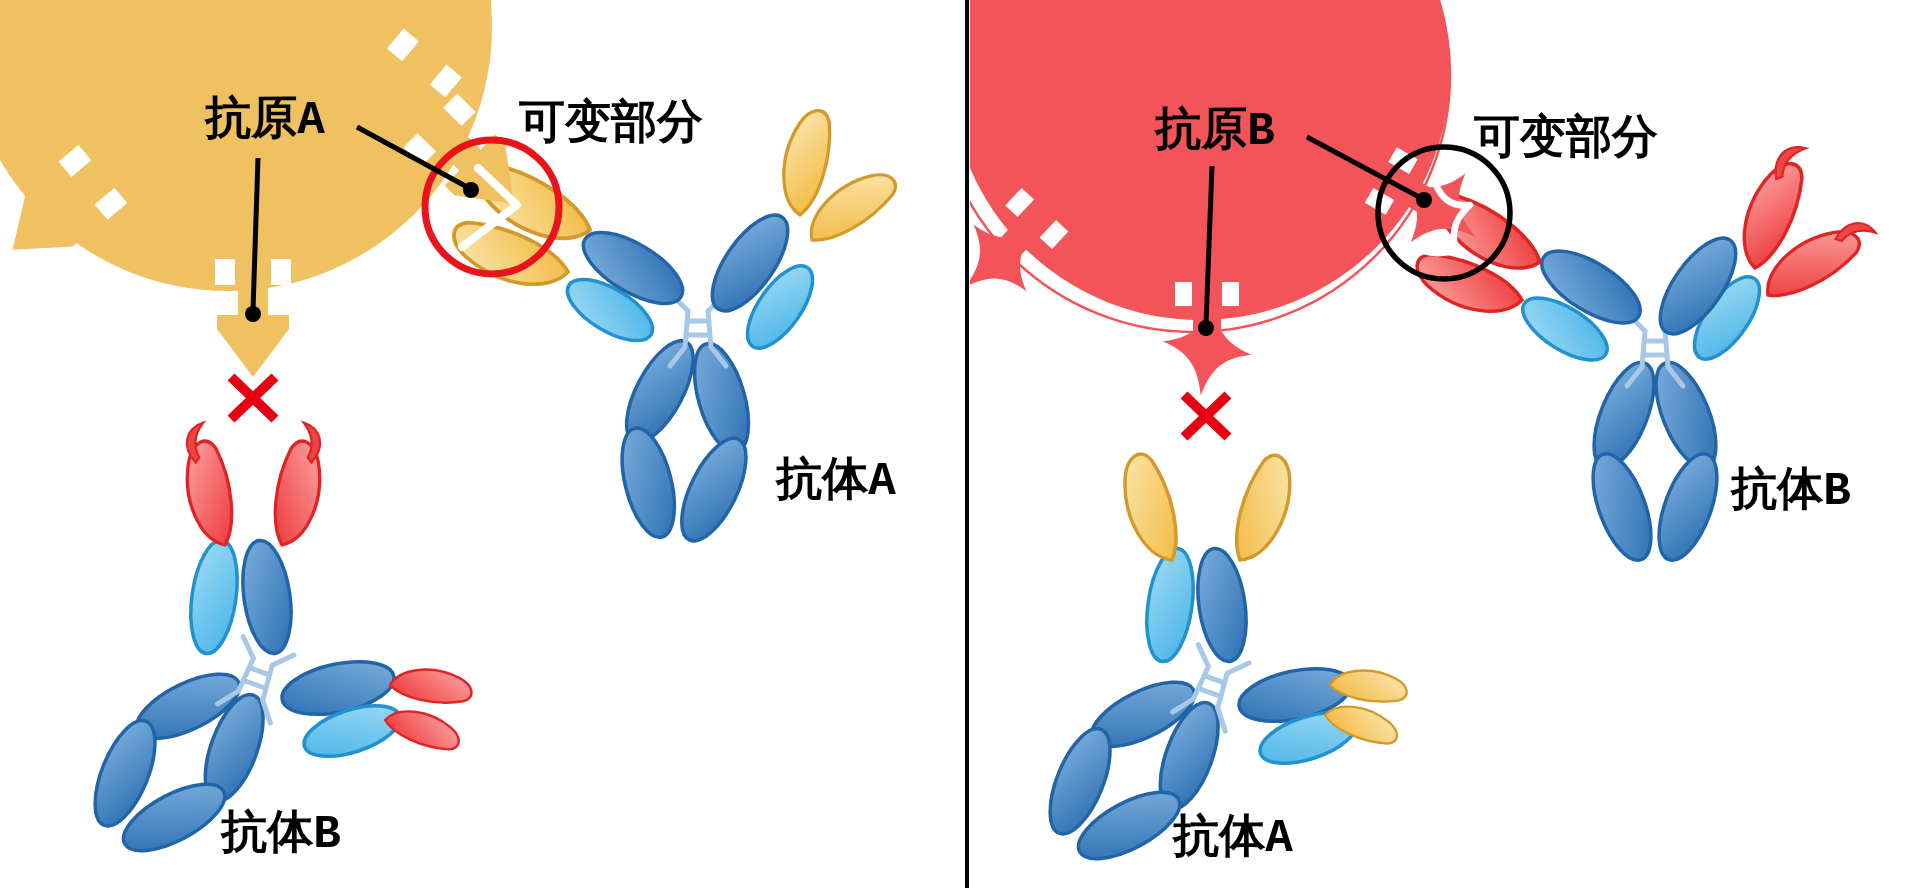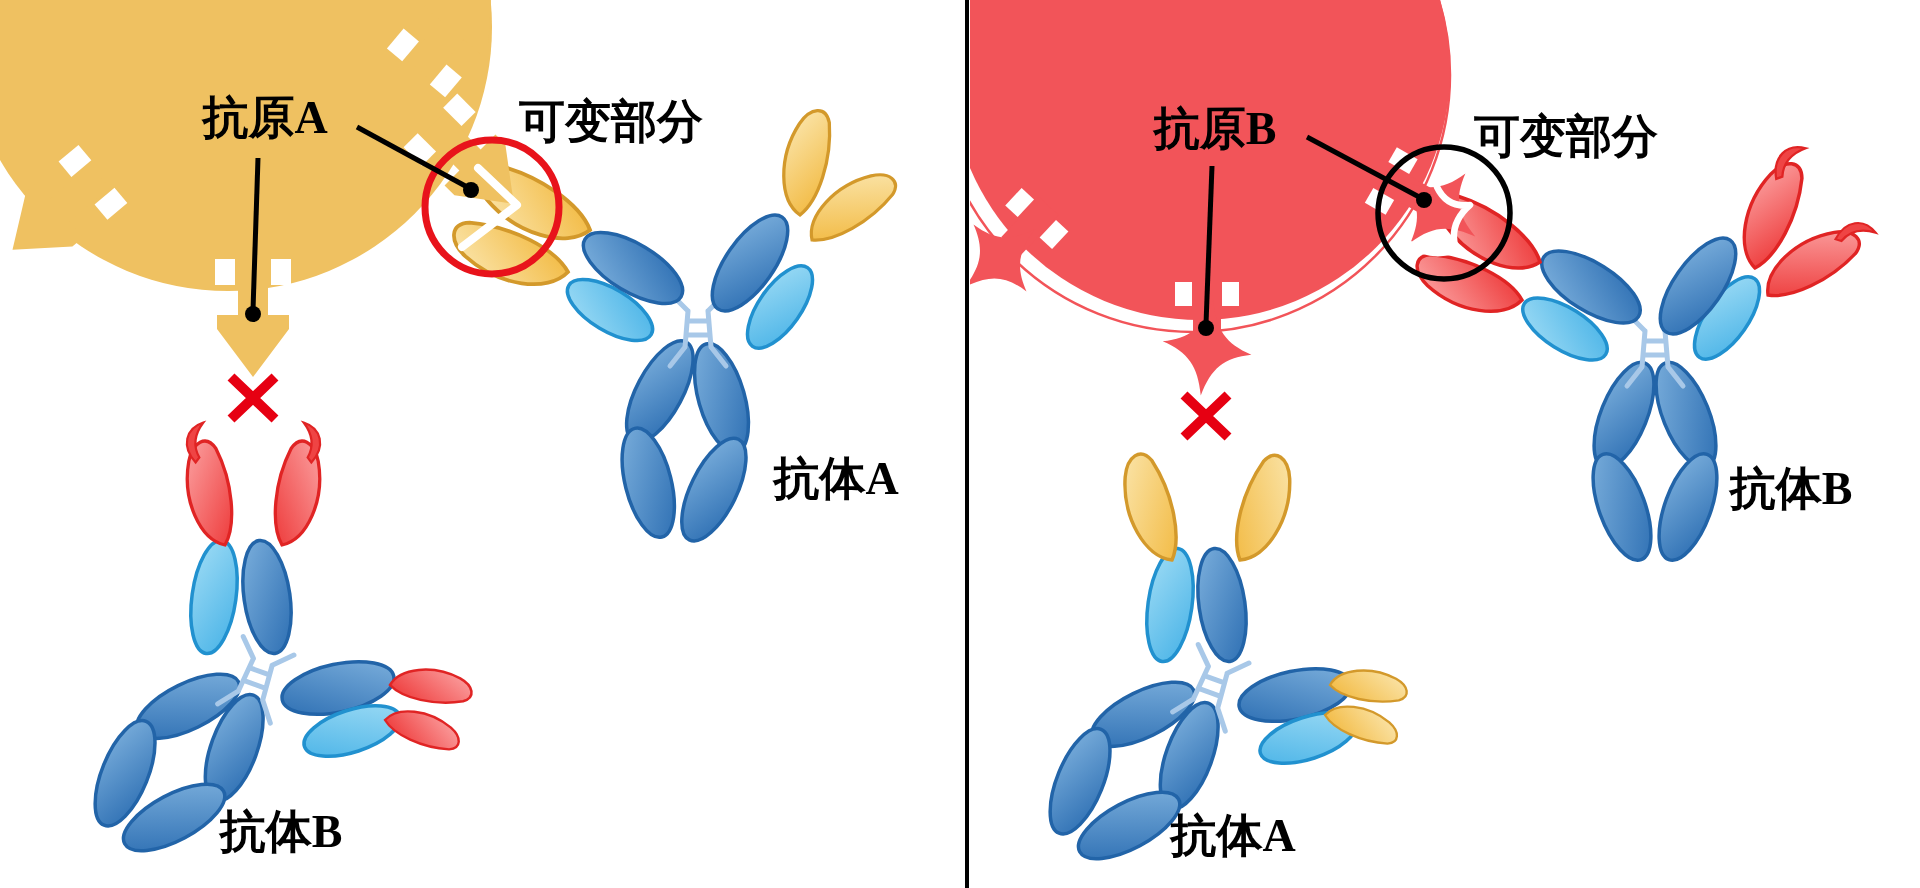--- a/index.html
+++ b/index.html
@@ -1,17 +1,17 @@
 <!DOCTYPE html>
 <html style="--c-background: #FFFFFF; --c-antigen-a: #EFC161; --c-antigen-b: #F25459; --c-tip-yellow: #F3BE4C; --c-tip-yellow-light: #FBE7B0; --c-tip-yellow-stroke: #D3992B; --c-tip-red: #EF4444; --c-tip-red-light: #FCA6A6; --c-tip-red-stroke: #E02424; --c-domain-dark-blue: #3172B5; --c-domain-dark-blue-light: #7FB2DE; --c-domain-dark-blue-stroke: #2264A8; --c-domain-light-blue: #4FB6E8; --c-domain-light-blue-light: #9FDCF5; --c-domain-light-blue-stroke: #2191CF; --c-hinge: #A8C8E8; --c-cross-red: #E60012; --c-annotation-red: #E8131B; --c-annotation-black: #000000; --c-divider: #000000;"><head>
 <meta charset="utf-8">
 <style>
   html,body{margin:0;padding:0;background:#fff;}
   .canvas{position:relative;width:1920px;height:888px;background:var(--c-background,#fff);overflow:hidden;
-          font-family:Liberation Serif, serif;}
+          font-family:Liberation Mono, monospace;}
   svg{position:absolute;left:0;top:0;}
   .eD{fill:url(#gd);stroke:var(--c-domain-dark-blue-stroke);stroke-width:3.5;}
   .eL{fill:url(#gl);stroke:var(--c-domain-light-blue-stroke);stroke-width:3.5;}
   .leafY{fill:url(#gy);stroke:var(--c-tip-yellow-stroke);stroke-width:3;}
   .leafR{fill:url(#gr);stroke:var(--c-tip-red-stroke);stroke-width:3;}
   .hornR{fill:var(--c-tip-red);stroke:var(--c-tip-red-stroke);stroke-width:2;}
   .hinge{stroke:var(--c-hinge);stroke-width:5;fill:none;stroke-linecap:round;}
   .agA{fill:var(--c-antigen-a);}
   .agB{fill:var(--c-antigen-b);}
   .notch{fill:#fff;}

